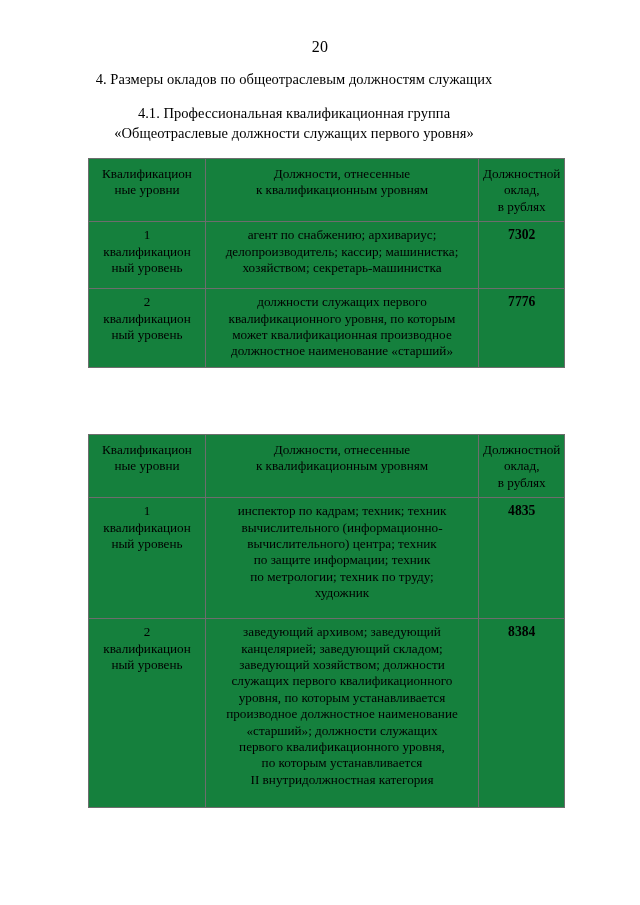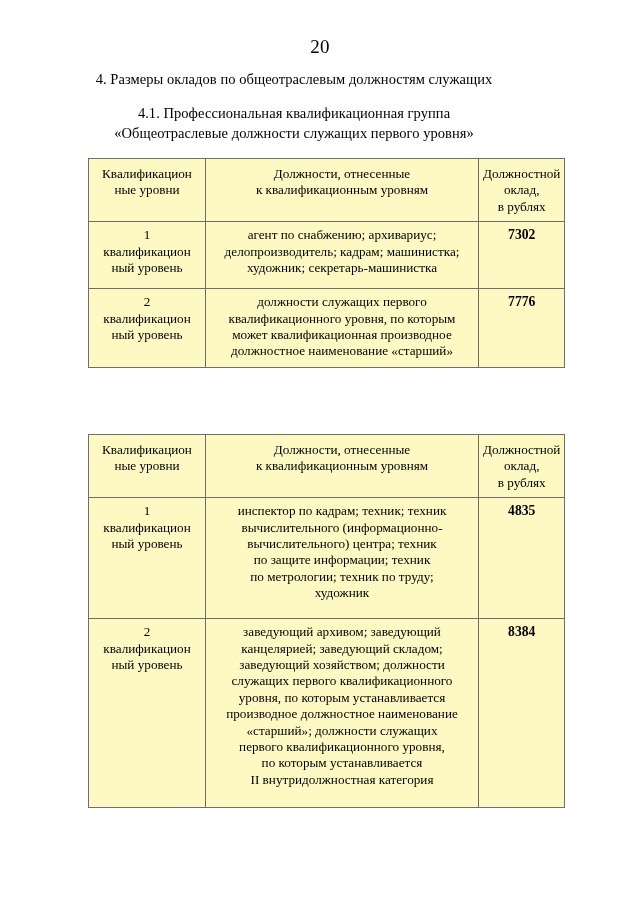--- a/index.html
+++ b/index.html
@@ -25,21 +25,21 @@
     height: 905px;
     background: #ffffff;
   }
 
   .page-number {
     position: absolute;
     left: 0;
     top: 38px;
     width: 640px;
     text-align: center;
-    font-size: 19px;
+    font-size: 16px;
     line-height: 18px;
     letter-spacing: 0.2px;
   }
 
   .section-heading {
     position: absolute;
     left: 0;
     width: 588px;
     text-align: center;
     font-size: 14.5px;
@@ -60,21 +60,21 @@
     font-size: 13.2px;
     line-height: 16.4px;
     background: #ffffff;
   }
 
   table.salary-table td,
   table.salary-table th {
     border: 1px solid #6d6d6d;
     padding: 0;
     vertical-align: top;
-    background: #fef9c3;
+    background: #15803d;
   }
 
   .cell-inner {
     padding: 5px 4px 6px 4px;
     text-align: center;
   }
 
   .head-cell .cell-inner {
     padding-top: 7px;
   }
@@ -156,22 +156,22 @@
         <td>
           <div class="cell-inner level-label">
             <span class="txt-line">1</span>
             <span class="txt-line">квалификацион</span>
             <span class="txt-line">ный уровень</span>
           </div>
         </td>
         <td>
           <div class="cell-inner">
             <span class="txt-line">агент по снабжению; архивариус;</span>
-            <span class="txt-line">делопроизводитель; кадрам; машинистка;</span>
-            <span class="txt-line">художник; секретарь-машинистка</span>
+            <span class="txt-line">делопроизводитель; кассир; машинистка;</span>
+            <span class="txt-line">хозяйством; секретарь-машинистка</span>
           </div>
         </td>
         <td>
           <div class="cell-inner">
             <span class="txt-line salary-value">7302</span>
           </div>
         </td>
       </tr>
 
       <tr class="row-2">

